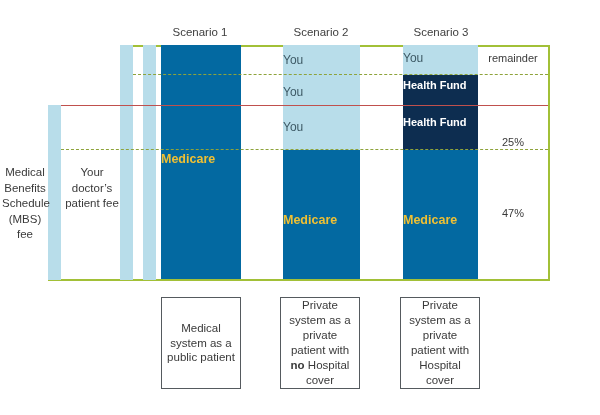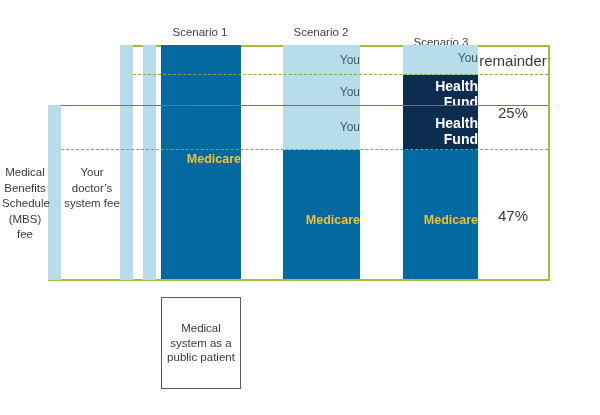--- a/index.html
+++ b/index.html
@@ -52,54 +52,54 @@
     box-sizing:border-box;
   }
   .bar-green{background:#0369a1;}
   .bar-navy{background:#0D2D50;}
   .bar-blue{background:#B8DDEA;}
   .bar-marker{background:#B8DDEA;}
 
   .bar-label{
     position:absolute;
     width:100%;
-    text-align:right;
+    text-align:left;
     font-size:12px;
     line-height:1.12;
     pointer-events:none;
   }
   .lbl-medicare{
     color:#F0C033;
     font-weight:bold;
     font-size:12.5px;
   }
   .lbl-you{
     color:#3e5a66;
     font-size:12px;
   }
   .lbl-fund{
     color:#ffffff;
     font-weight:bold;
-    font-size:14px;
+    font-size:11px;
   }
 
   
   .side-label{
     position:absolute;
     text-align:center;
     font-size:11.5px;
     line-height:1.35;
     color:#3a3a3a;
   }
 
   
   .right-note{
     position:absolute;
     text-align:center;
-    font-size:15px;
+    font-size:11px;
     color:#3a3a3a;
     width:70px;
   }
 
   
   .caption{
     position:absolute;
     box-sizing:border-box;
     border:1.6px solid #555a5e;
     background:#ffffff;
@@ -114,21 +114,21 @@
   }
   .caption b{font-weight:bold;}
 </style>
 </head>
 <body>
 
 <div class="stage">
 
   <div class="scn-header" style="left:160px;top:26px;width:80px;">Scenario 1</div>
   <div class="scn-header" style="left:281px;top:26px;width:80px;">Scenario 2</div>
-  <div class="scn-header" style="left:401px;top:36px;width:80px;">Scenario 3</div>
+  <div class="scn-header" style="left:401px;top:26px;width:80px;">Scenario 3</div>
 
   <div class="frame-top" style="left:120px;top:45px;width:430px;"></div>
   <div class="frame-bottom" style="left:48px;top:279px;width:502px;"></div>
   <div class="frame-right" style="left:548px;top:45px;height:236px;"></div>
 
   <div class="bar bar-marker" style="left:48px;top:105px;width:13px;height:175px;"></div>
   <div class="bar bar-marker" style="left:120px;top:45px;width:13px;height:235px;"></div>
   <div class="bar bar-marker" style="left:143px;top:45px;width:13px;height:235px;"></div>
 
   <div class="bar bar-green" style="left:161px;top:45px;width:80px;height:234px;">
@@ -155,27 +155,37 @@
   </div>
   <div class="bar bar-green" style="left:403px;top:150px;width:75px;height:129px;">
     <div class="bar-label lbl-medicare" style="top:63px;">Medicare</div>
   </div>
 
   <div class="dashline" style="left:133px;top:74px;width:415px;"></div>
   <div class="redline" style="left:61px;top:105px;width:487px;"></div>
   <div class="dashline" style="left:61px;top:149px;width:487px;"></div>
 
   <div class="side-label" style="left:2px;top:165px;width:46px;">Medical Benefits Schedule (MBS) fee</div>
-  <div class="side-label" style="left:64px;top:165px;width:56px;">Your doctor’s system fee</div>
+  <div class="side-label" style="left:64px;top:165px;width:56px;">Your doctor’s patient fee</div>
 
   <div class="right-note" style="left:478px;top:52px;">remainder</div>
-  <div class="right-note" style="left:478px;top:104px;">25%</div>
+  <div class="right-note" style="left:478px;top:136px;">25%</div>
   <div class="right-note" style="left:478px;top:207px;">47%</div>
 
   <div class="caption" style="left:161px;top:297px;width:80px;height:92px;">
     <span>
       <span>Medical system as a public patient</span>
     </span>
   </div>
 
+  <div class="caption" style="left:280px;top:297px;width:80px;height:92px;">
+    <span>
+      <span>Private system as a private patient with </span><b>no</b><span> Hospital cover</span>
+    </span>
+  </div>
 
+  <div class="caption" style="left:400px;top:297px;width:80px;height:92px;">
+    <span>
+      <span>Private system as a private patient with Hospital cover</span>
+    </span>
+  </div>
 
 </div>
 
 </body></html>

